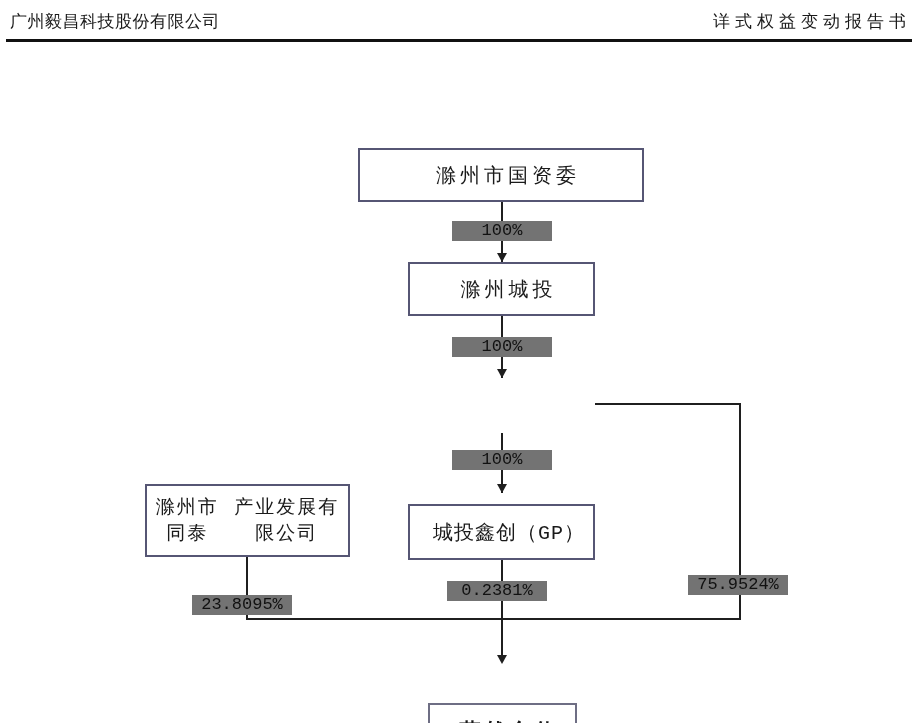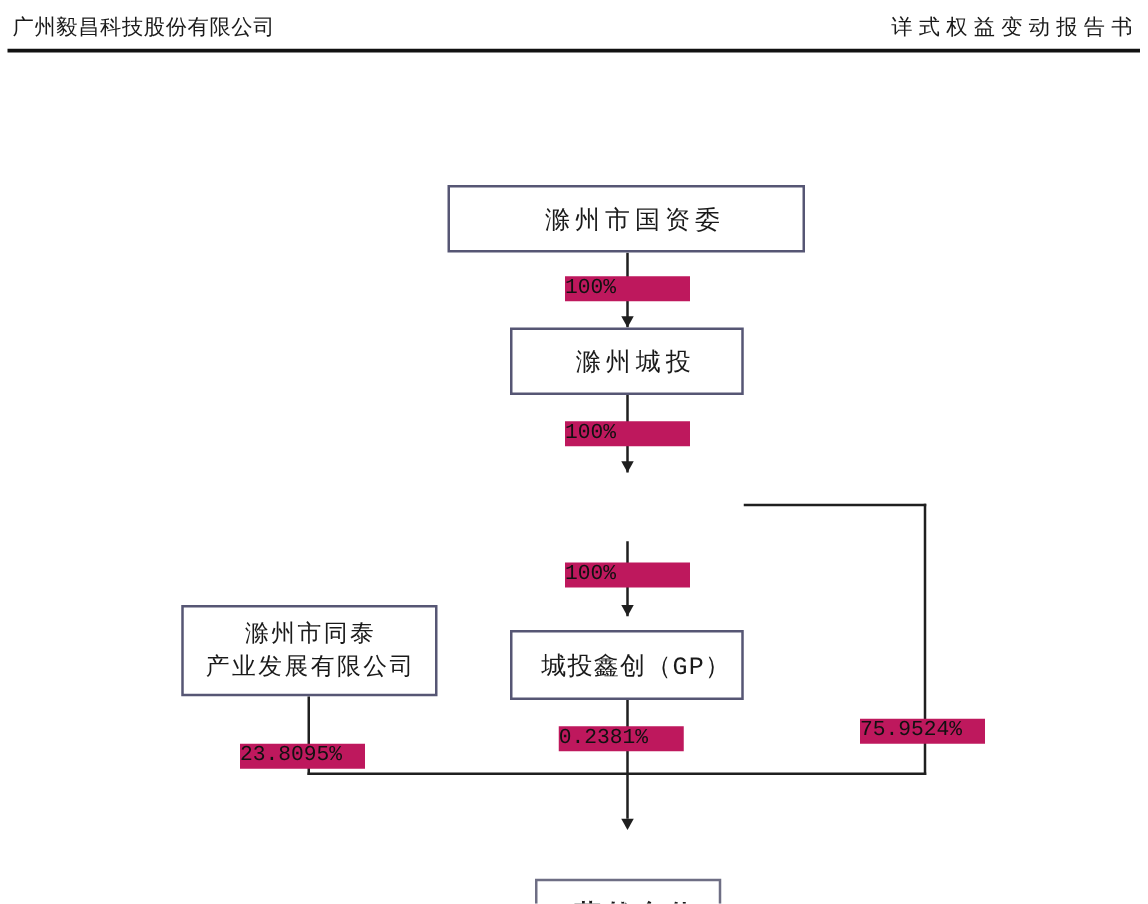--- a/index.html
+++ b/index.html
@@ -38,21 +38,21 @@
     letter-spacing: 4px;
     padding-left: 14px; 
     text-align: center;
     color: #1a1a1a;
   }
   #box-guoziwei     { left: 358px; top: 148px; width: 286px; height: 54px; }
   #box-chengtou     { left: 408px; top: 262px; width: 187px; height: 54px; }
   #box-weiran-touzi { left: 408px; top: 378px; width: 187px; height: 55px; }
   #box-xinchuang    { left: 408px; top: 504px; width: 187px; height: 56px; letter-spacing: 1px; padding-left: 15px; }
   #box-tongtai      { left: 145px; top: 484px; width: 205px; height: 73px;
-                      flex-direction: column; font-size: 19px; line-height: 26px;
+                      flex-direction: row; font-size: 19px; line-height: 26px;
                       letter-spacing: 2px; padding-left: 2px; }
   #box-weiran-hehuo { left: 428px; top: 664px; width: 149px; height: 55px;
                       font-weight: bold; font-size: 21px; border-color: #6e6e84; margin-top: 39px; }
 
   
   .vline, .hline { position: absolute; background: #1f1f1f; }
   #vl-1        { left: 501px; top: 202px; width: 2px; height: 60px; }
   #vl-2        { left: 501px; top: 316px; width: 2px; height: 62px; }
   #vl-3        { left: 501px; top: 433px; width: 2px; height: 60px; }
   #branch-h    { left: 595px; top: 403px; width: 146px; height: 2px; }
@@ -70,21 +70,22 @@
   }
   #ar-1 { left: 497px; top: 253px; }
   #ar-2 { left: 497px; top: 369px; }
   #ar-3 { left: 497px; top: 484px; }
   #ar-4 { left: 497px; top: 655px; }
 
   
   .pct {
     position: absolute;
     width: 100px;
-    background: #be185d;
+    text-align: center;
+    background: #737373;
     font-size: 17px;
     line-height: 20px;
     color: #111111;
   }
   #lbl-100-1     { left: 452px; top: 221px; }
   #lbl-100-2     { left: 452px; top: 337px; }
   #lbl-100-3     { left: 452px; top: 450px; }
   #lbl-pct-left  { left: 192px; top: 579px; margin-top: 16px; }
   #lbl-pct-mid   { left: 447px; top: 581px; }
   #lbl-pct-right { left: 688px; top: 575px; }

